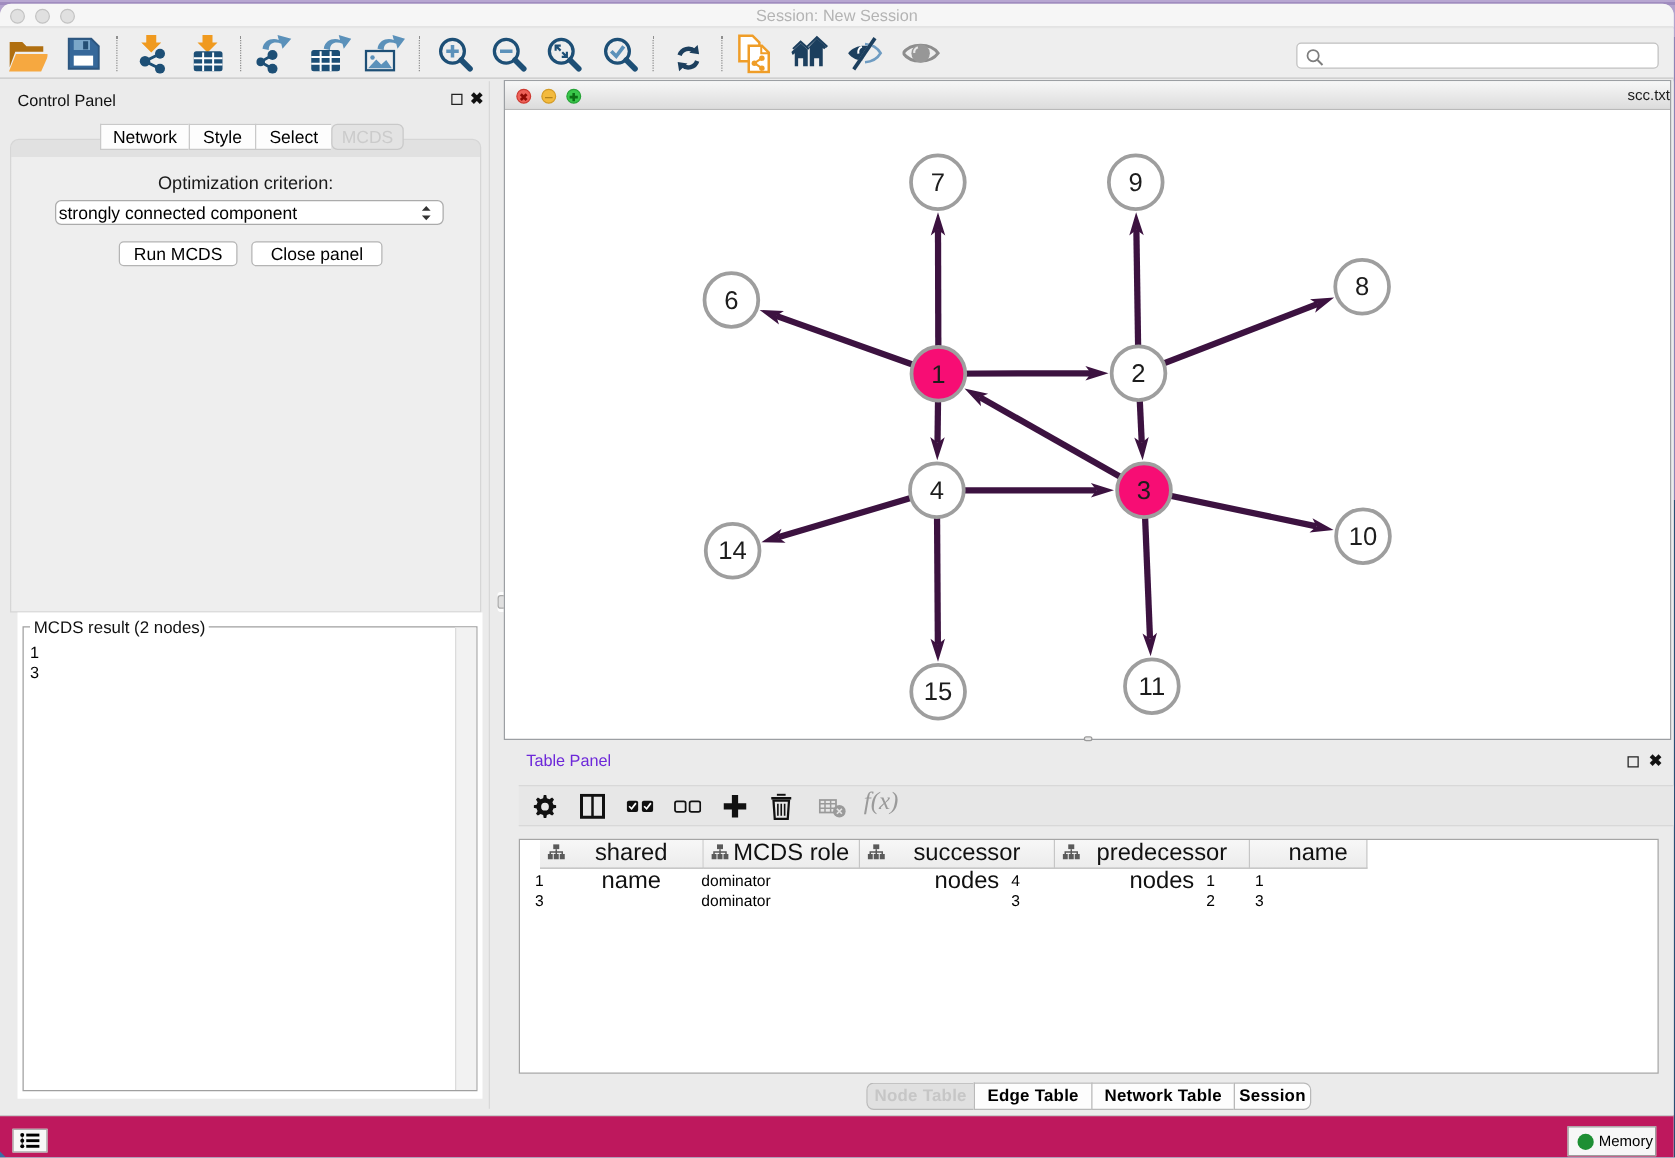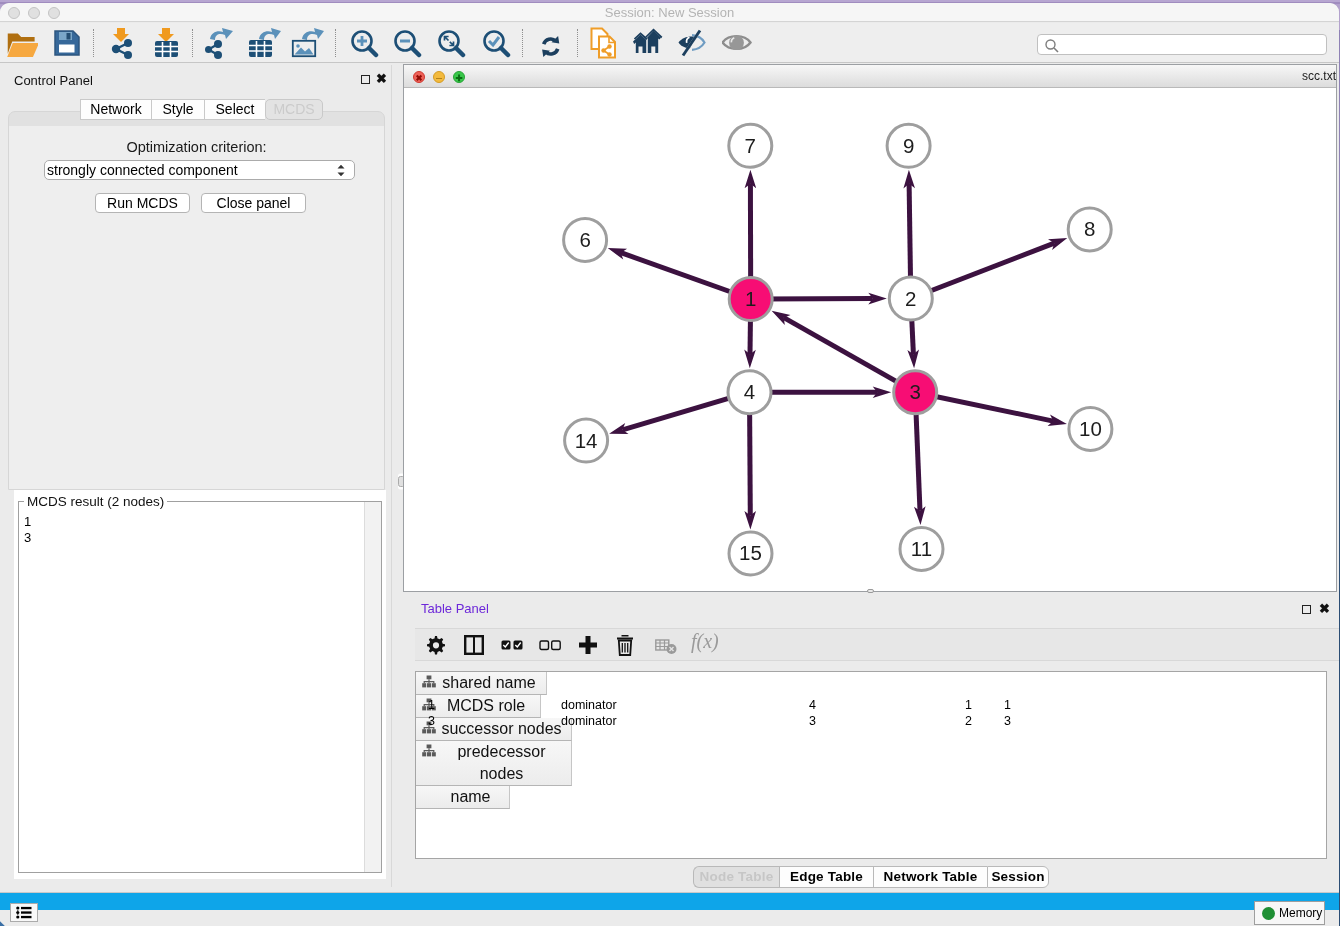--- a/index.html
+++ b/index.html
@@ -37,27 +37,27 @@
 .ntl { position:absolute; top:5.5px; width:12px; height:12px; border-radius:50%; font-size:8.5px; font-weight:bold; text-align:center; line-height:12px; }
 #netname { position:absolute; top:4px; left:0; width:100%; text-align:right; font-size:12px; color:#1c1c1c; }
 #hgrip { position:absolute; left:866.5px; top:523.5px; width:7px; height:4.5px; background:#e8e8e8; border:1px solid #9a9a9a; border-radius:2px; }
 
 #tp { position:absolute; left:403px; top:532px; width:935px; height:293px; }
 #tp-title { position:absolute; left:18px; top:4px; font-size:13px; color:#6d28d9; }
 #tp-float { position:absolute; left:899px; top:8px; width:9px; height:9px; border:1.5px solid #222; }
 #tp-close { position:absolute; left:916px; top:4px; font-size:13px; font-weight:bold; color:#111; }
 #tp-toolbar { position:absolute; left:12px; top:31px; width:1315px; height:33px; background:#e7e7e7; border-top:1px solid #d8d8d8; border-bottom:1px solid #d8d8d8; }
 #tbl { position:absolute; left:12px; top:74px; width:912px; height:188px; background:#ffffff; border:1px solid #a5a5a5; }
-#tbl-header { position:absolute; left:0; top:0; height:23px; display:flex; font-size:16px; color:#111;flex-direction:column; }
+#tbl-header { position:absolute; left:16px; top:0; height:23px; display:flex; font-size:19px; color:#111; }
 .th { position:relative; background:linear-gradient(#f7f7f7,#ececec); border-right:1px solid #c6c6c6; border-bottom:1px solid #b5b5b5; text-align:center; line-height:22px; padding-left:22px; padding-right:6px; }
 .trow { position:absolute; font-size:12.5px; color:#000; }
 #tp-tabs { position:absolute; left:290px; top:269px; height:22px; display:flex; font-size:13.5px; }
 .tptab { background:#fdfdfd; border:1px solid #b9b9b9; border-right:none; text-align:center; line-height:20px; color:#000; font-weight:bold; letter-spacing:0.2px; }
 
-#statusbar { position:absolute; left:0; top:889px; width:1339px; height:18px; background:#0ea5e9; border-top:1px solid #c9c9c9; }
+#statusbar { position:absolute; left:0; top:889px; width:1339px; height:34px; background:#be185d; border-top:1px solid #c9c9c9; }
 #listbtn { position:absolute; left:10px; top:10px; width:28px; height:19px; background:#f8f8f8; border:1px solid #ababab; }
 #membtn { position:absolute; left:1254px; top:8px; width:71px; height:24px; background:#f7f7f7; border:1px solid #9e9e9e; font-size:12px; color:#000; }
 </style>
 </head>
 <body>
 <div id="wallpaper-bottom"></div>
 <div id="win">
   <div id="titlebar">
     <div class="tl" style="left:8px;"></div>
     <div class="tl" style="left:28px;"></div>

